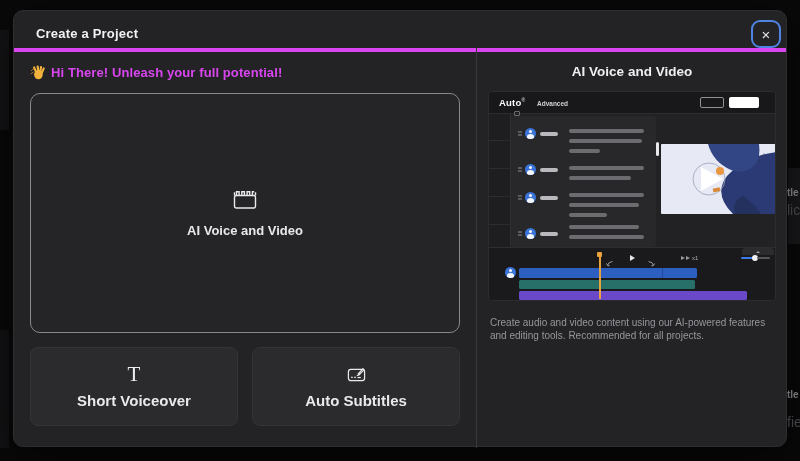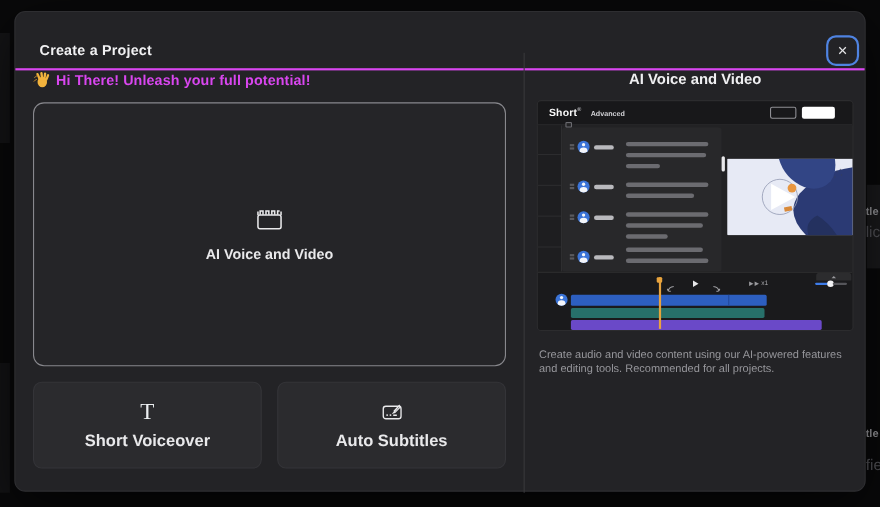--- a/index.html
+++ b/index.html
@@ -10,21 +10,21 @@
 
   
   .bg-frag-card { background:#1a1a1c; }
   .bg-frag-text { color:#9a9a9e; font-size:10px; font-weight:700; }
   .bg-frag-text.dim { color:#55555a; font-weight:400; font-size:14px; }
 
   
   .modal { left:13px; top:10px; width:774px; height:437px; background:#232326;
            border:1px solid #2e2e31; border-radius:10px;
            box-shadow:0 14px 50px rgba(0,0,0,.65); }
-  .modal-header { left:0; top:16px; width:100%; height:37px; border-bottom:2px solid #d946ef;padding-left:16px; }
+  .modal-header { left:0; top:4px; width:100%; height:37px; border-bottom:4px solid #d946ef;padding-left:16px; }
   .modal-title { left:22px; top:11px; font-size:13px; font-weight:700; color:#f1f1f3; letter-spacing:.2px; }
   .close-btn { left:737px; top:5px; width:30px; height:28px; background:#232326;
                border:2px solid #4f83e1; border-radius:9px; color:#e8e8ea;
                display:flex; align-items:center; justify-content:center;
                font-size:15px; line-height:1; cursor:pointer; }
 
   
   .greeting { left:16px; top:54px; display:flex; align-items:center; gap:6px; }
   .greeting-text { font-size:13px; font-weight:700; color:#d946ef; letter-spacing:.1px; }
   .primary-card { left:16px; top:82px; width:430px; height:240px; background:#252528;
@@ -148,21 +148,21 @@
       <span class="secondary-card-label">Auto Subtitles</span>
     </div>
 
     <div class="abs v-divider"></div>
 
     <div class="abs right-heading">AI Voice and Video</div>
 
     <div class="abs preview">
 
       <div class="abs pv-topbar">
-        <div class="abs pv-logo"><span>Short</span><span class="pv-logo-mark">®</span></div>
+        <div class="abs pv-logo"><span>Auto</span><span class="pv-logo-mark">®</span></div>
         <div class="abs pv-mode">Advanced</div>
         <div class="abs pv-btn-outline"></div>
         <div class="abs pv-btn-solid"></div>
       </div>
 
       <div class="abs pv-sidecol">
         <div class="abs pv-side-div" style="top:26px;"></div>
         <div class="abs pv-side-div" style="top:54px;"></div>
         <div class="abs pv-side-div" style="top:82px;"></div>
         <div class="abs pv-side-div" style="top:110px;"></div>

